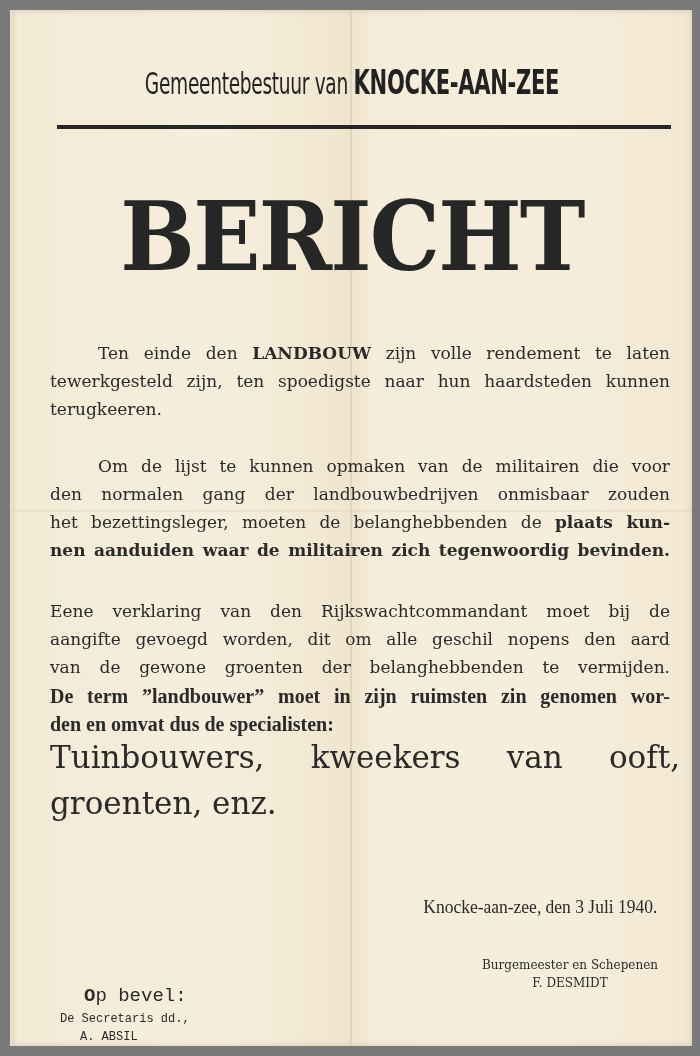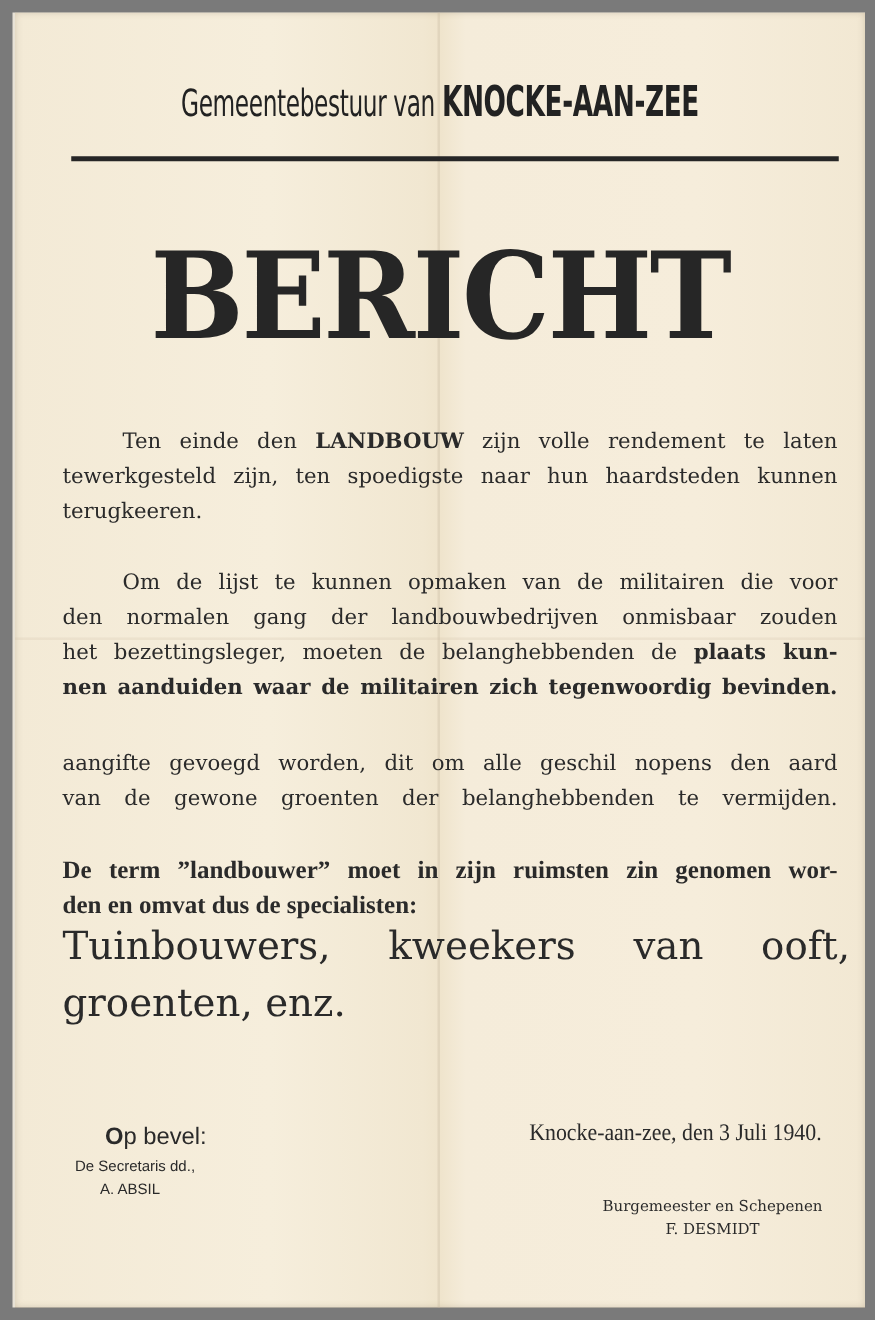--- a/index.html
+++ b/index.html
@@ -136,22 +136,22 @@
       font-family: "Liberation Serif", serif;
       font-size: 19px;
       color: #2a2a2a;
       transform: scaleX(0.92);
       transform-origin: right top;
       white-space: nowrap;
     }
     .sig-left {
       position: absolute;
       left: 48px;
-      top: 886px;
-      font-family: Liberation Sans, sans-serif;
+      top: 972px;
+      font-family: Liberation Mono, monospace;
       color: #2a2a2a;
     }
     .sig-left .order {
       font-size: 19px;
       margin-left: 24px;
       display: block;
       line-height: 28px;
     }
     .sig-left .order b {
       font-weight: bold;
@@ -208,20 +208,21 @@
   </div>
 
   <div class="body-text para2">
     <span class="line indent">Om de lijst te kunnen opmaken van de militairen die voor</span>
     <span class="line">den normalen gang der landbouwbedrijven onmisbaar zouden</span>
     <span class="line"><span>het bezettingsleger, moeten de belanghebbenden de </span><span class="bold">plaats kun-</span></span>
     <span class="line bold">nen aanduiden waar de militairen zich tegenwoordig bevinden.</span>
   </div>
 
   <div class="body-text para3">
+    <span class="line">Eene verklaring van den Rijkswachtcommandant moet bij de</span>
     <span class="line">aangifte gevoegd worden, dit om alle geschil nopens den aard</span>
     <span class="line">van de gewone groenten der belanghebbenden te vermijden.</span>
   </div>
 
   <div class="body-text para-bold">
     <span class="line">De term ”landbouwer” moet in zijn ruimsten zin genomen wor-</span>
     <span class="line last">den en omvat dus de specialisten:</span>
   </div>
 
   <div class="specialists">

